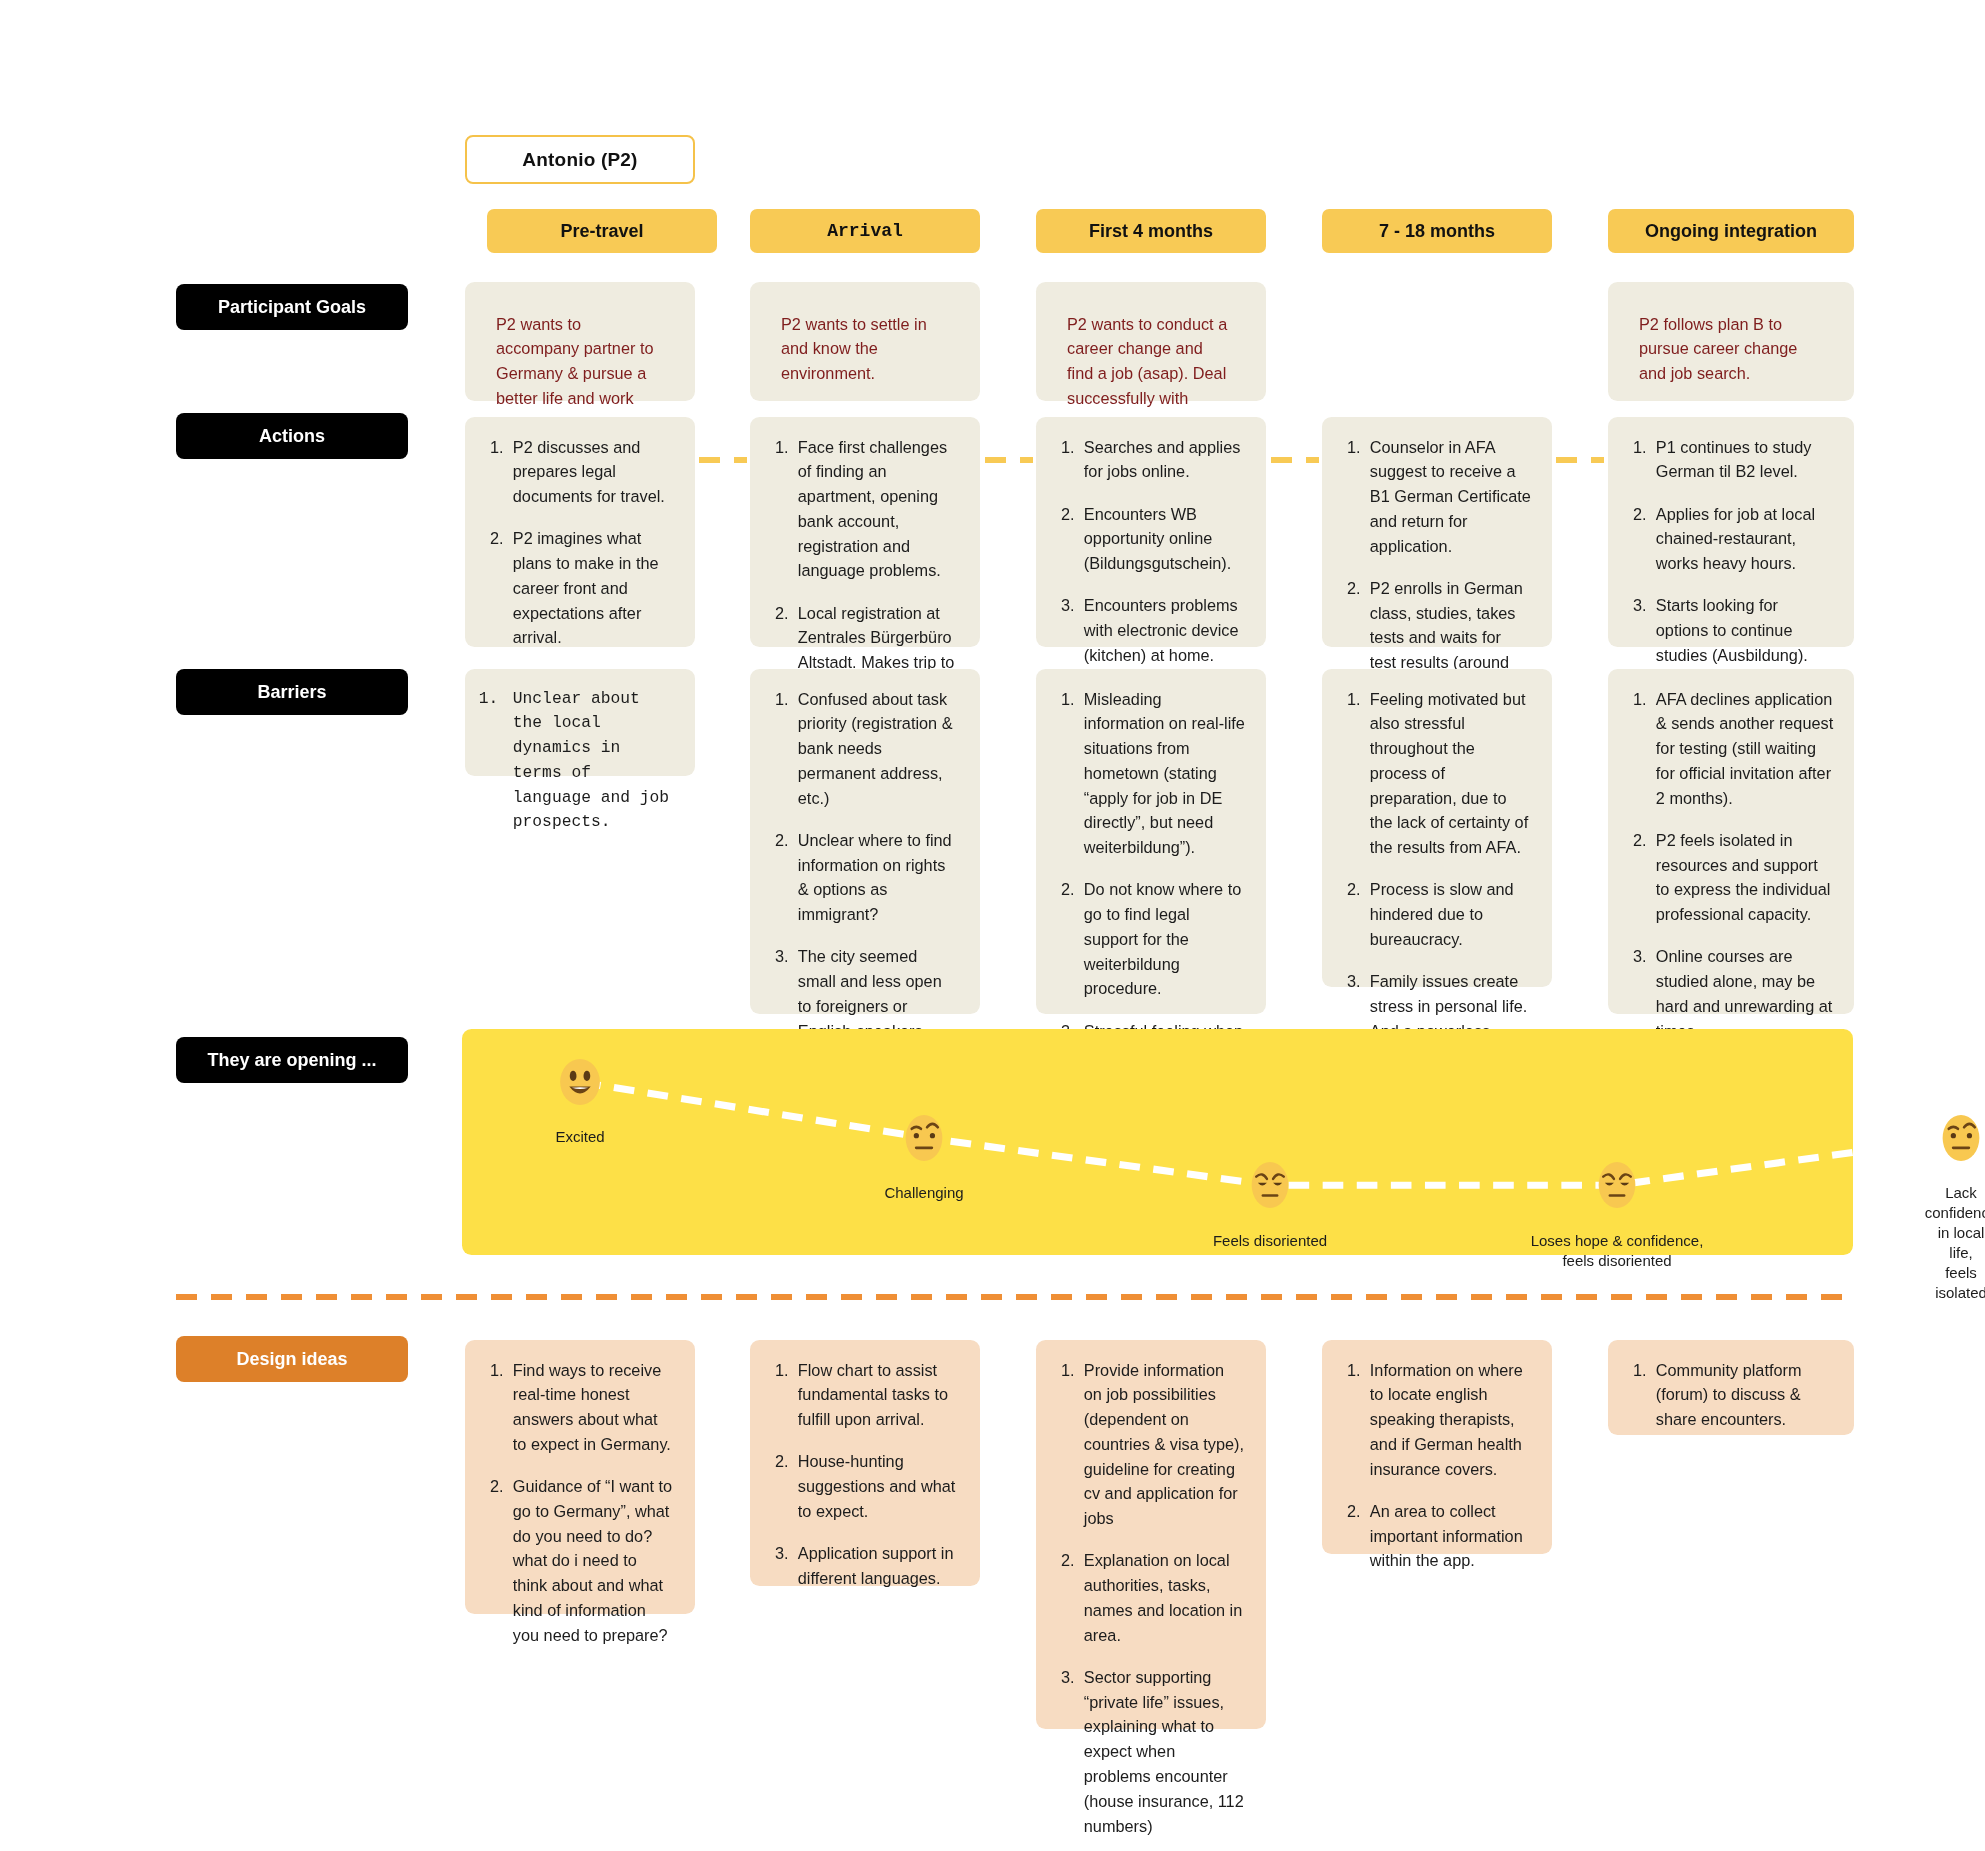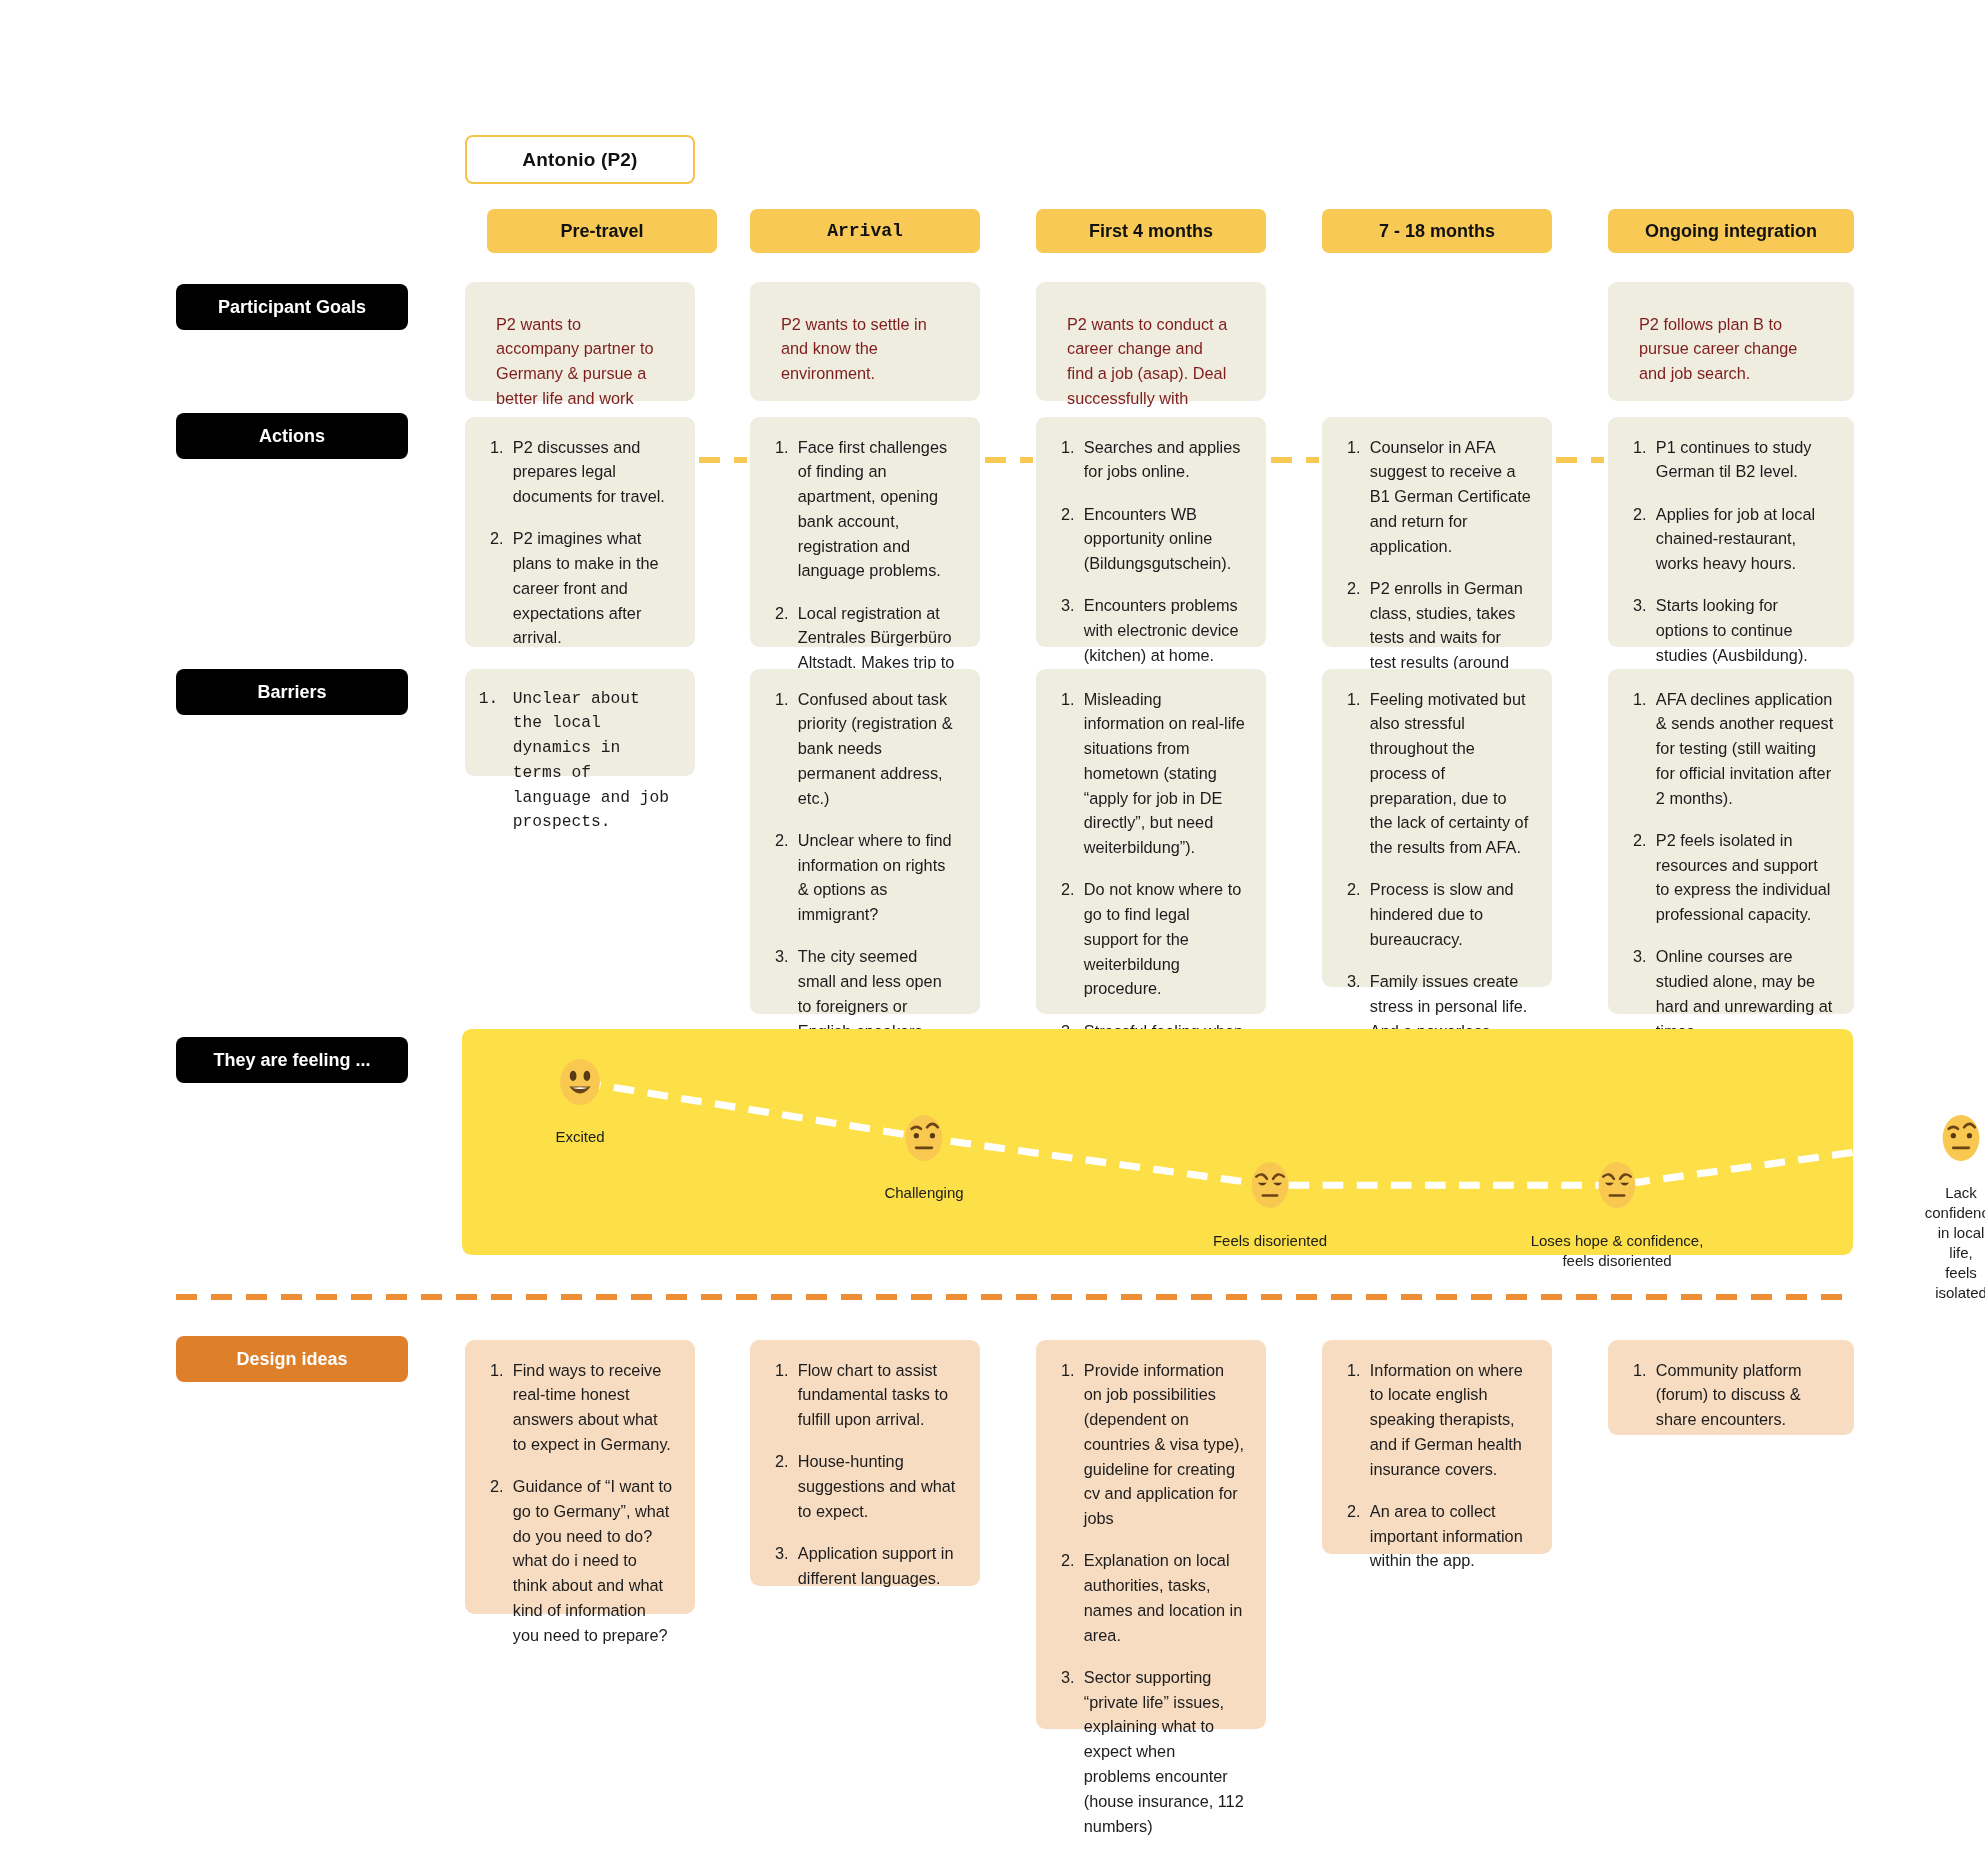--- a/index.html
+++ b/index.html
@@ -187,21 +187,21 @@
   <div class="row-label" style="top:284px;">
     <span>Participant Goals</span>
   </div>
   <div class="row-label" style="top:413px;">
     <span>Actions</span>
   </div>
   <div class="row-label" style="top:669px;">
     <span>Barriers</span>
   </div>
   <div class="row-label" style="top:1037px;">
-    <span>They are feeling ...</span>
+    <span>They are opening ...</span>
   </div>
   <div class="row-label accent" style="top:1336px;">
     <span>Design ideas</span>
   </div>
 
   <div class="card" style="left:465px;top:282px;width:230px;height:119px;">
     <p class="para">P2 wants to accompany partner to Germany &amp; pursue a better life and work condition.</p>
   </div>
   <div class="card" style="left:750px;top:282px;width:230px;height:119px;">
     <p class="para">P2 wants to settle in and know the environment.</p>

